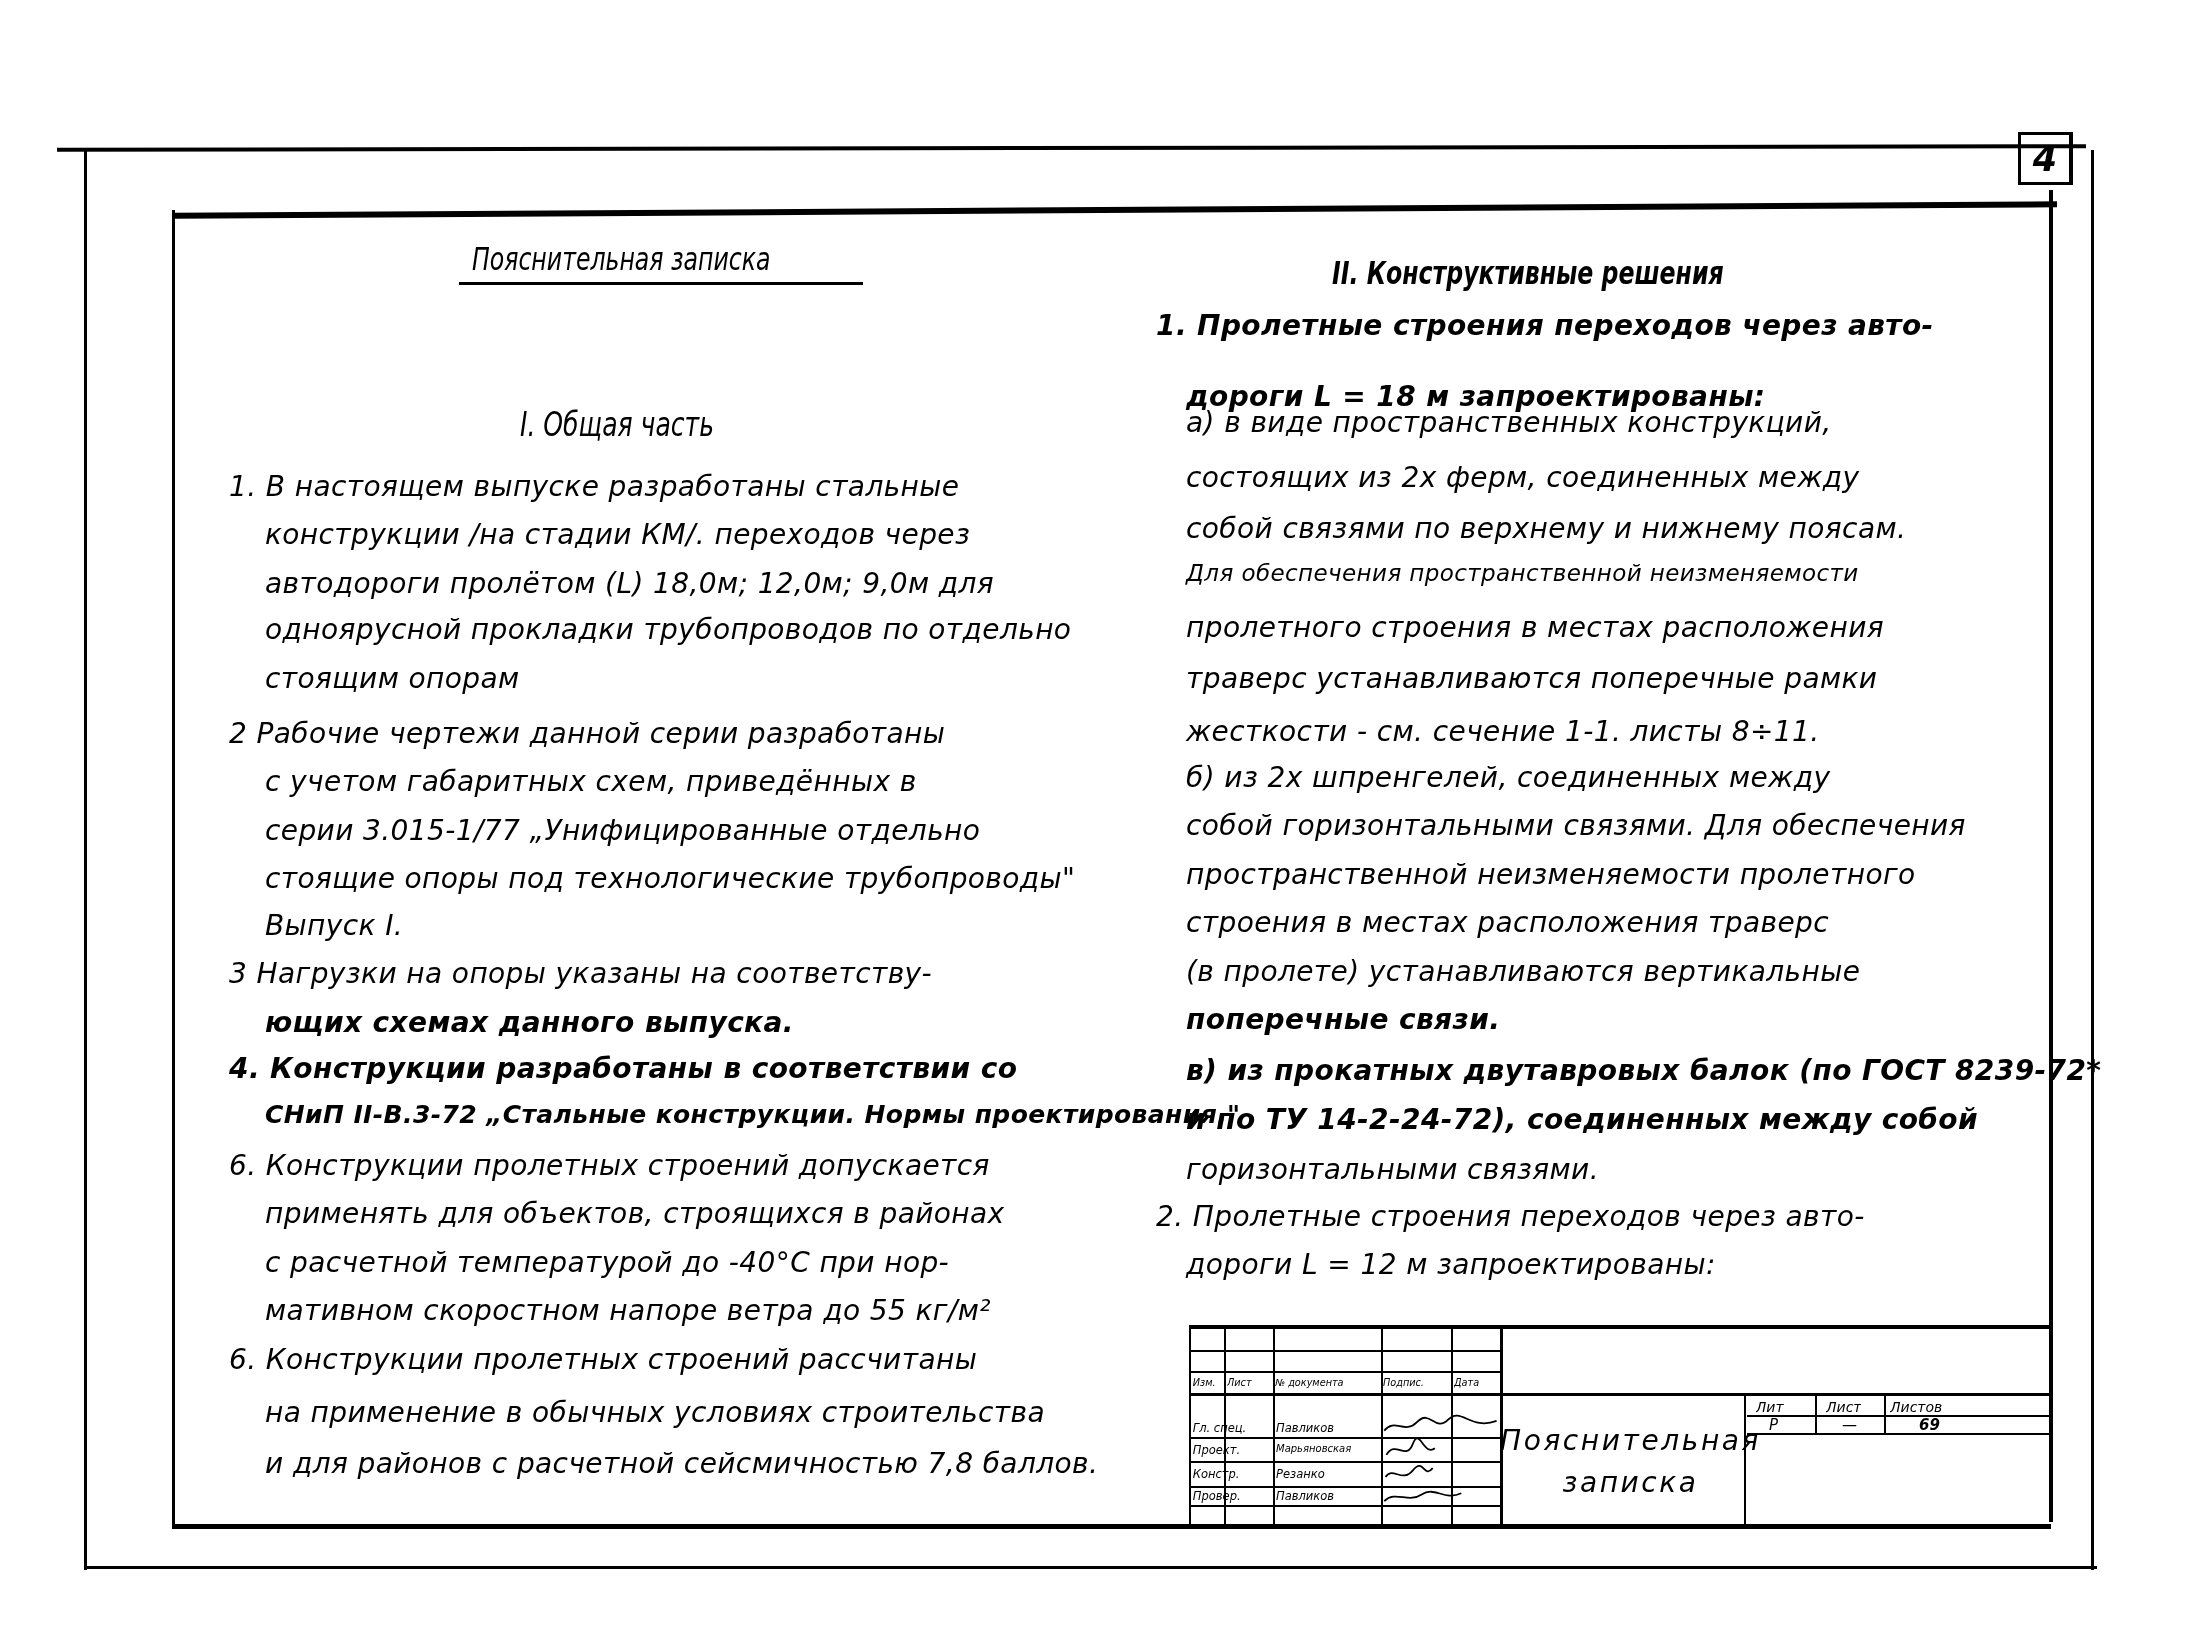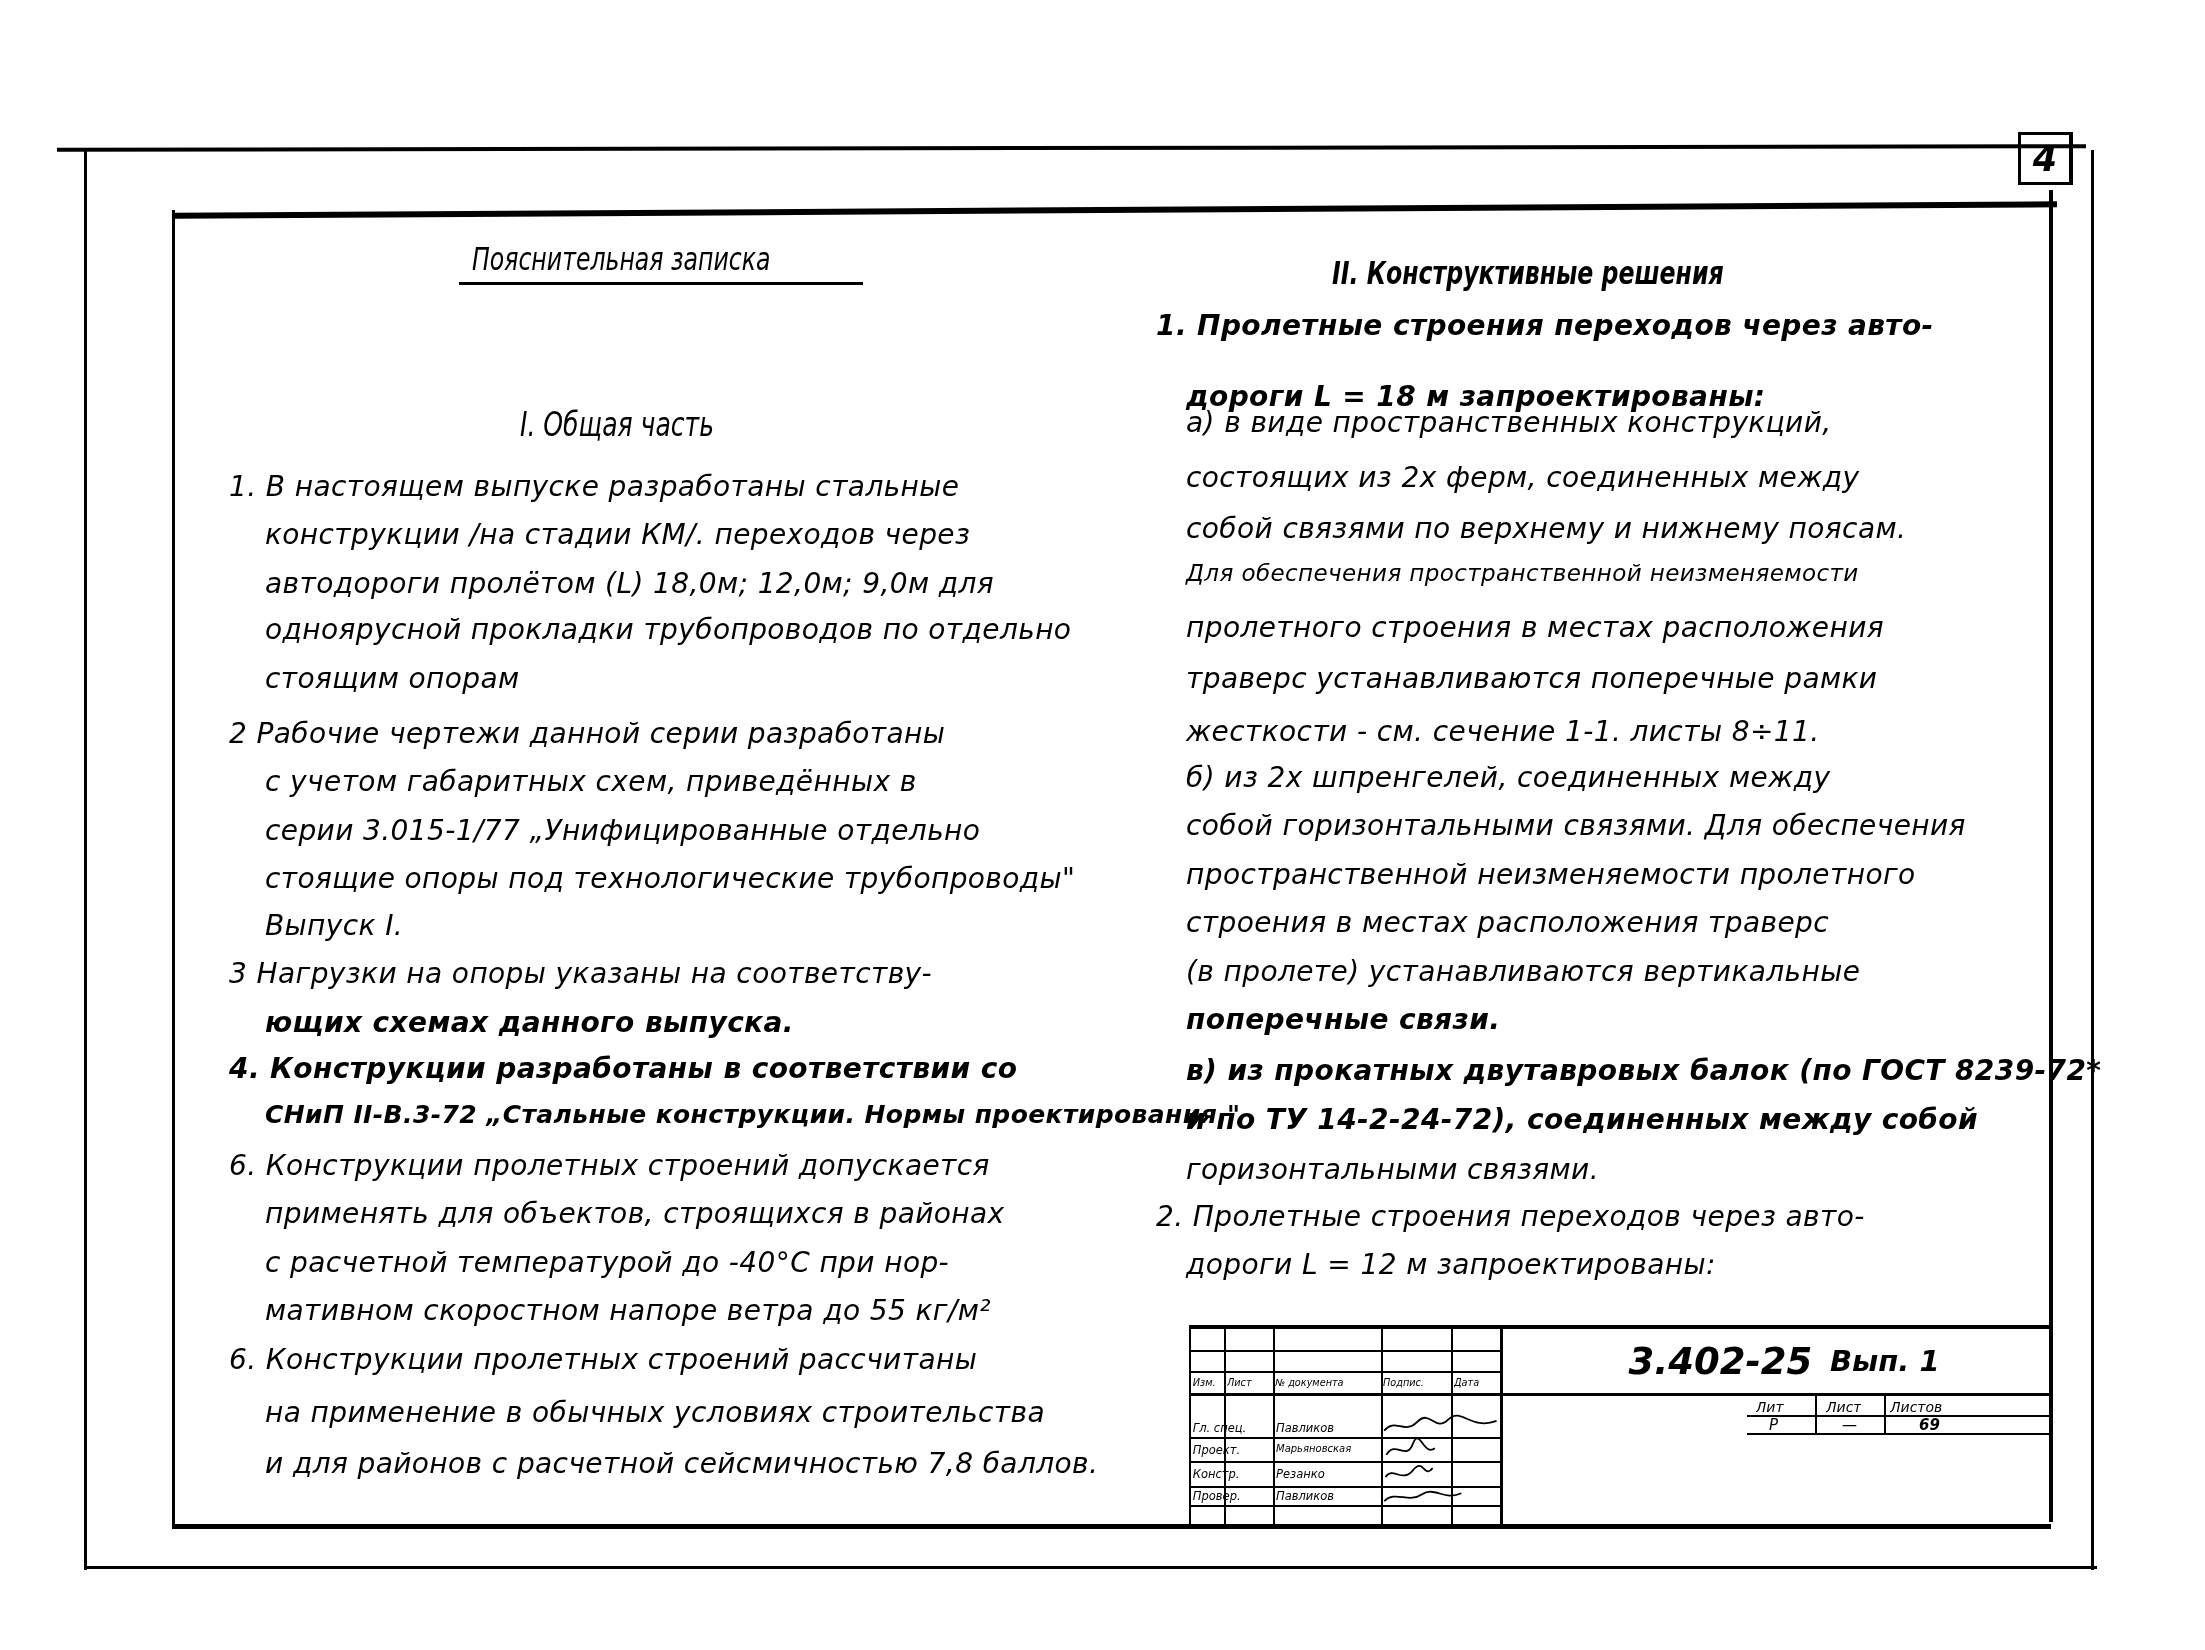--- a/index.html
+++ b/index.html
@@ -125,26 +125,26 @@
     <div class="tb-cell" style="left:85px; top:160px;">Павликов</div>
 
     <svg class="abs" style="left:191px; top:84px;" width="119" height="97" viewBox="0 0 270 220">
       <path d="M5,40 C30,10 50,50 80,20 S120,45 150,15 S200,40 260,18" stroke="#000" stroke-width="4" fill="none"></path>
       <path d="M10,95 C30,60 55,110 70,70 S95,100 120,80" stroke="#000" stroke-width="4" fill="none"></path>
       <path d="M8,145 C25,120 45,160 70,130 S95,150 115,125" stroke="#000" stroke-width="4" fill="none"></path>
       <path d="M5,200 C30,175 60,205 90,185 S140,200 180,182" stroke="#000" stroke-width="4" fill="none"></path>
     </svg>
   </div>
 
-  <div class="abs" style="left:326px; top:0; width:534px; height:64px; display:flex; align-items:center; justify-content:center; gap:17.6px;">
-    <span style="font-size:37px; font-style:italic; font-weight:bold;">3.402-25</span>
-    <span style="font-size:29px; font-style:italic; font-weight:bold;">Вып. 1</span>
-  </div>
   <div class="line" style="left:326px; top:64px; width:534px; height:3.1px;"></div>
 
+  <div class="abs" style="left:326px; top:67px; width:227px; height:131px; border-right:2.2px solid #000; display:flex; flex-direction:column; align-items:center; justify-content:center;">
+    <span style="font-size:28px; font-style:italic; letter-spacing:2.6px;">Пояснительная</span>
+    <span style="font-size:28px; font-style:italic; letter-spacing:2.6px; margin-top:8.8px;">записка</span>
+  </div>
 
   <div class="abs" style="left:556px; top:67px; width:304px; height:131px;">
     <div class="line" style="left:0; top:18.5px; width:304px; height:2.2px;"></div>
     <div class="line" style="left:0; top:37px; width:304px; height:2.2px;"></div>
     <div class="line" style="left:68px; top:0; width:1.8px; height:39px;"></div>
     <div class="line" style="left:137px; top:0; width:1.8px; height:39px;"></div>
     <div class="tb-cell" style="left:8.8px; top:2.6px; font-size:14px;">Лит</div>
     <div class="tb-cell" style="left:79px; top:2.6px; font-size:14px;">Лист</div>
     <div class="tb-cell" style="left:143px; top:2.6px; font-size:14px;">Листов</div>
     <div class="tb-cell" style="left:22px; top:20px; font-size:15px;">Р</div>

